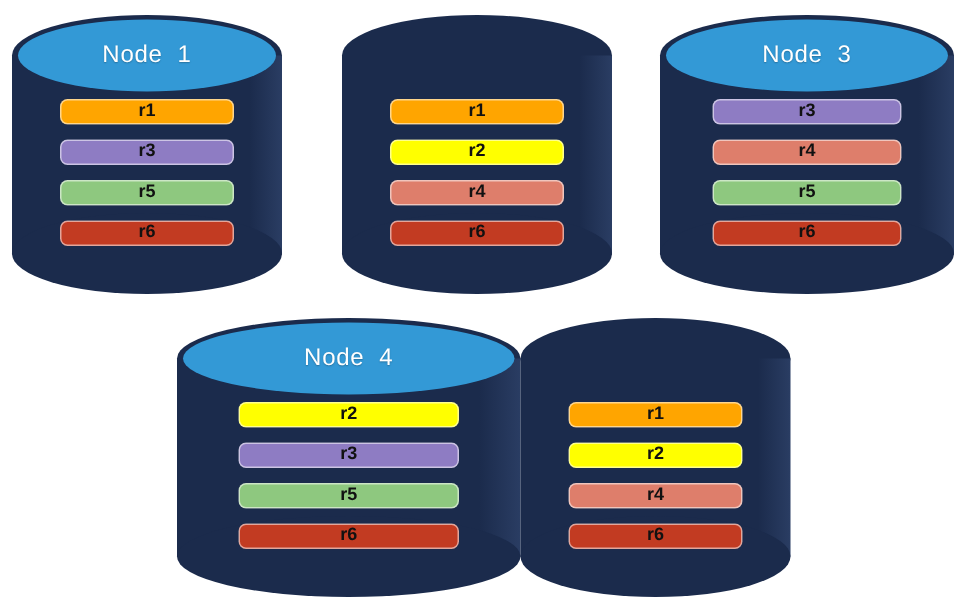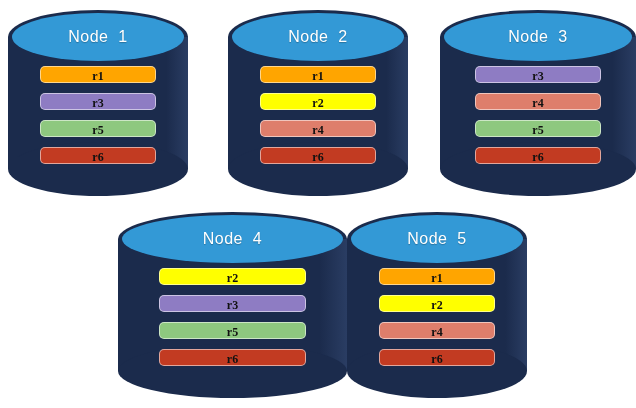--- a/index.html
+++ b/index.html
@@ -41,21 +41,21 @@
     text-shadow:0 1px 1px rgba(0,0,0,0.25);
   }
 
   .bars{
     position:absolute;top:56px;left:0;right:0;
     display:flex;flex-direction:column;align-items:center;gap:10px;
   }
   .bar{
     width:63%;height:15px;border-radius:5px;
     border:1px solid rgba(255,255,255,0.55);
-    display:flex;align-items:flex-end;justify-content:center;font-family:Liberation Serif, serif;
+    display:flex;align-items:flex-start;justify-content:center;
   }
   .bar-label{
     color:#111111;font-size:12px;font-weight:bold;line-height:1;
   }
 </style>
 </head>
 <body>
 
 <div class="canvas">
 
@@ -79,23 +79,20 @@
       <div class="bar" style="background: rgb(194, 59, 34);">
         <span class="bar-label">r6</span>
       </div>
     </div>
   </div>
 
   <div class="node node-2">
     <div class="cyl-top-back"></div>
     <div class="cyl-body"></div>
     <div class="cyl-bottom"></div>
-    <div class="cyl-top-face">
-      <span class="node-title">Node  2</span>
-    </div>
     <div class="bars">
       <div class="bar" style="background: rgb(255, 165, 0);">
         <span class="bar-label">r1</span>
       </div>
       <div class="bar" style="background: rgb(255, 255, 0);">
         <span class="bar-label">r2</span>
       </div>
       <div class="bar" style="background: rgb(222, 126, 107);">
         <span class="bar-label">r4</span>
       </div>
@@ -148,23 +145,20 @@
       <div class="bar" style="background: rgb(194, 59, 34);">
         <span class="bar-label">r6</span>
       </div>
     </div>
   </div>
 
   <div class="node node-5">
     <div class="cyl-top-back"></div>
     <div class="cyl-body"></div>
     <div class="cyl-bottom"></div>
-    <div class="cyl-top-face">
-      <span class="node-title">Node  5</span>
-    </div>
     <div class="bars">
       <div class="bar" style="background: rgb(255, 165, 0);">
         <span class="bar-label">r1</span>
       </div>
       <div class="bar" style="background: rgb(255, 255, 0);">
         <span class="bar-label">r2</span>
       </div>
       <div class="bar" style="background: rgb(222, 126, 107);">
         <span class="bar-label">r4</span>
       </div>

